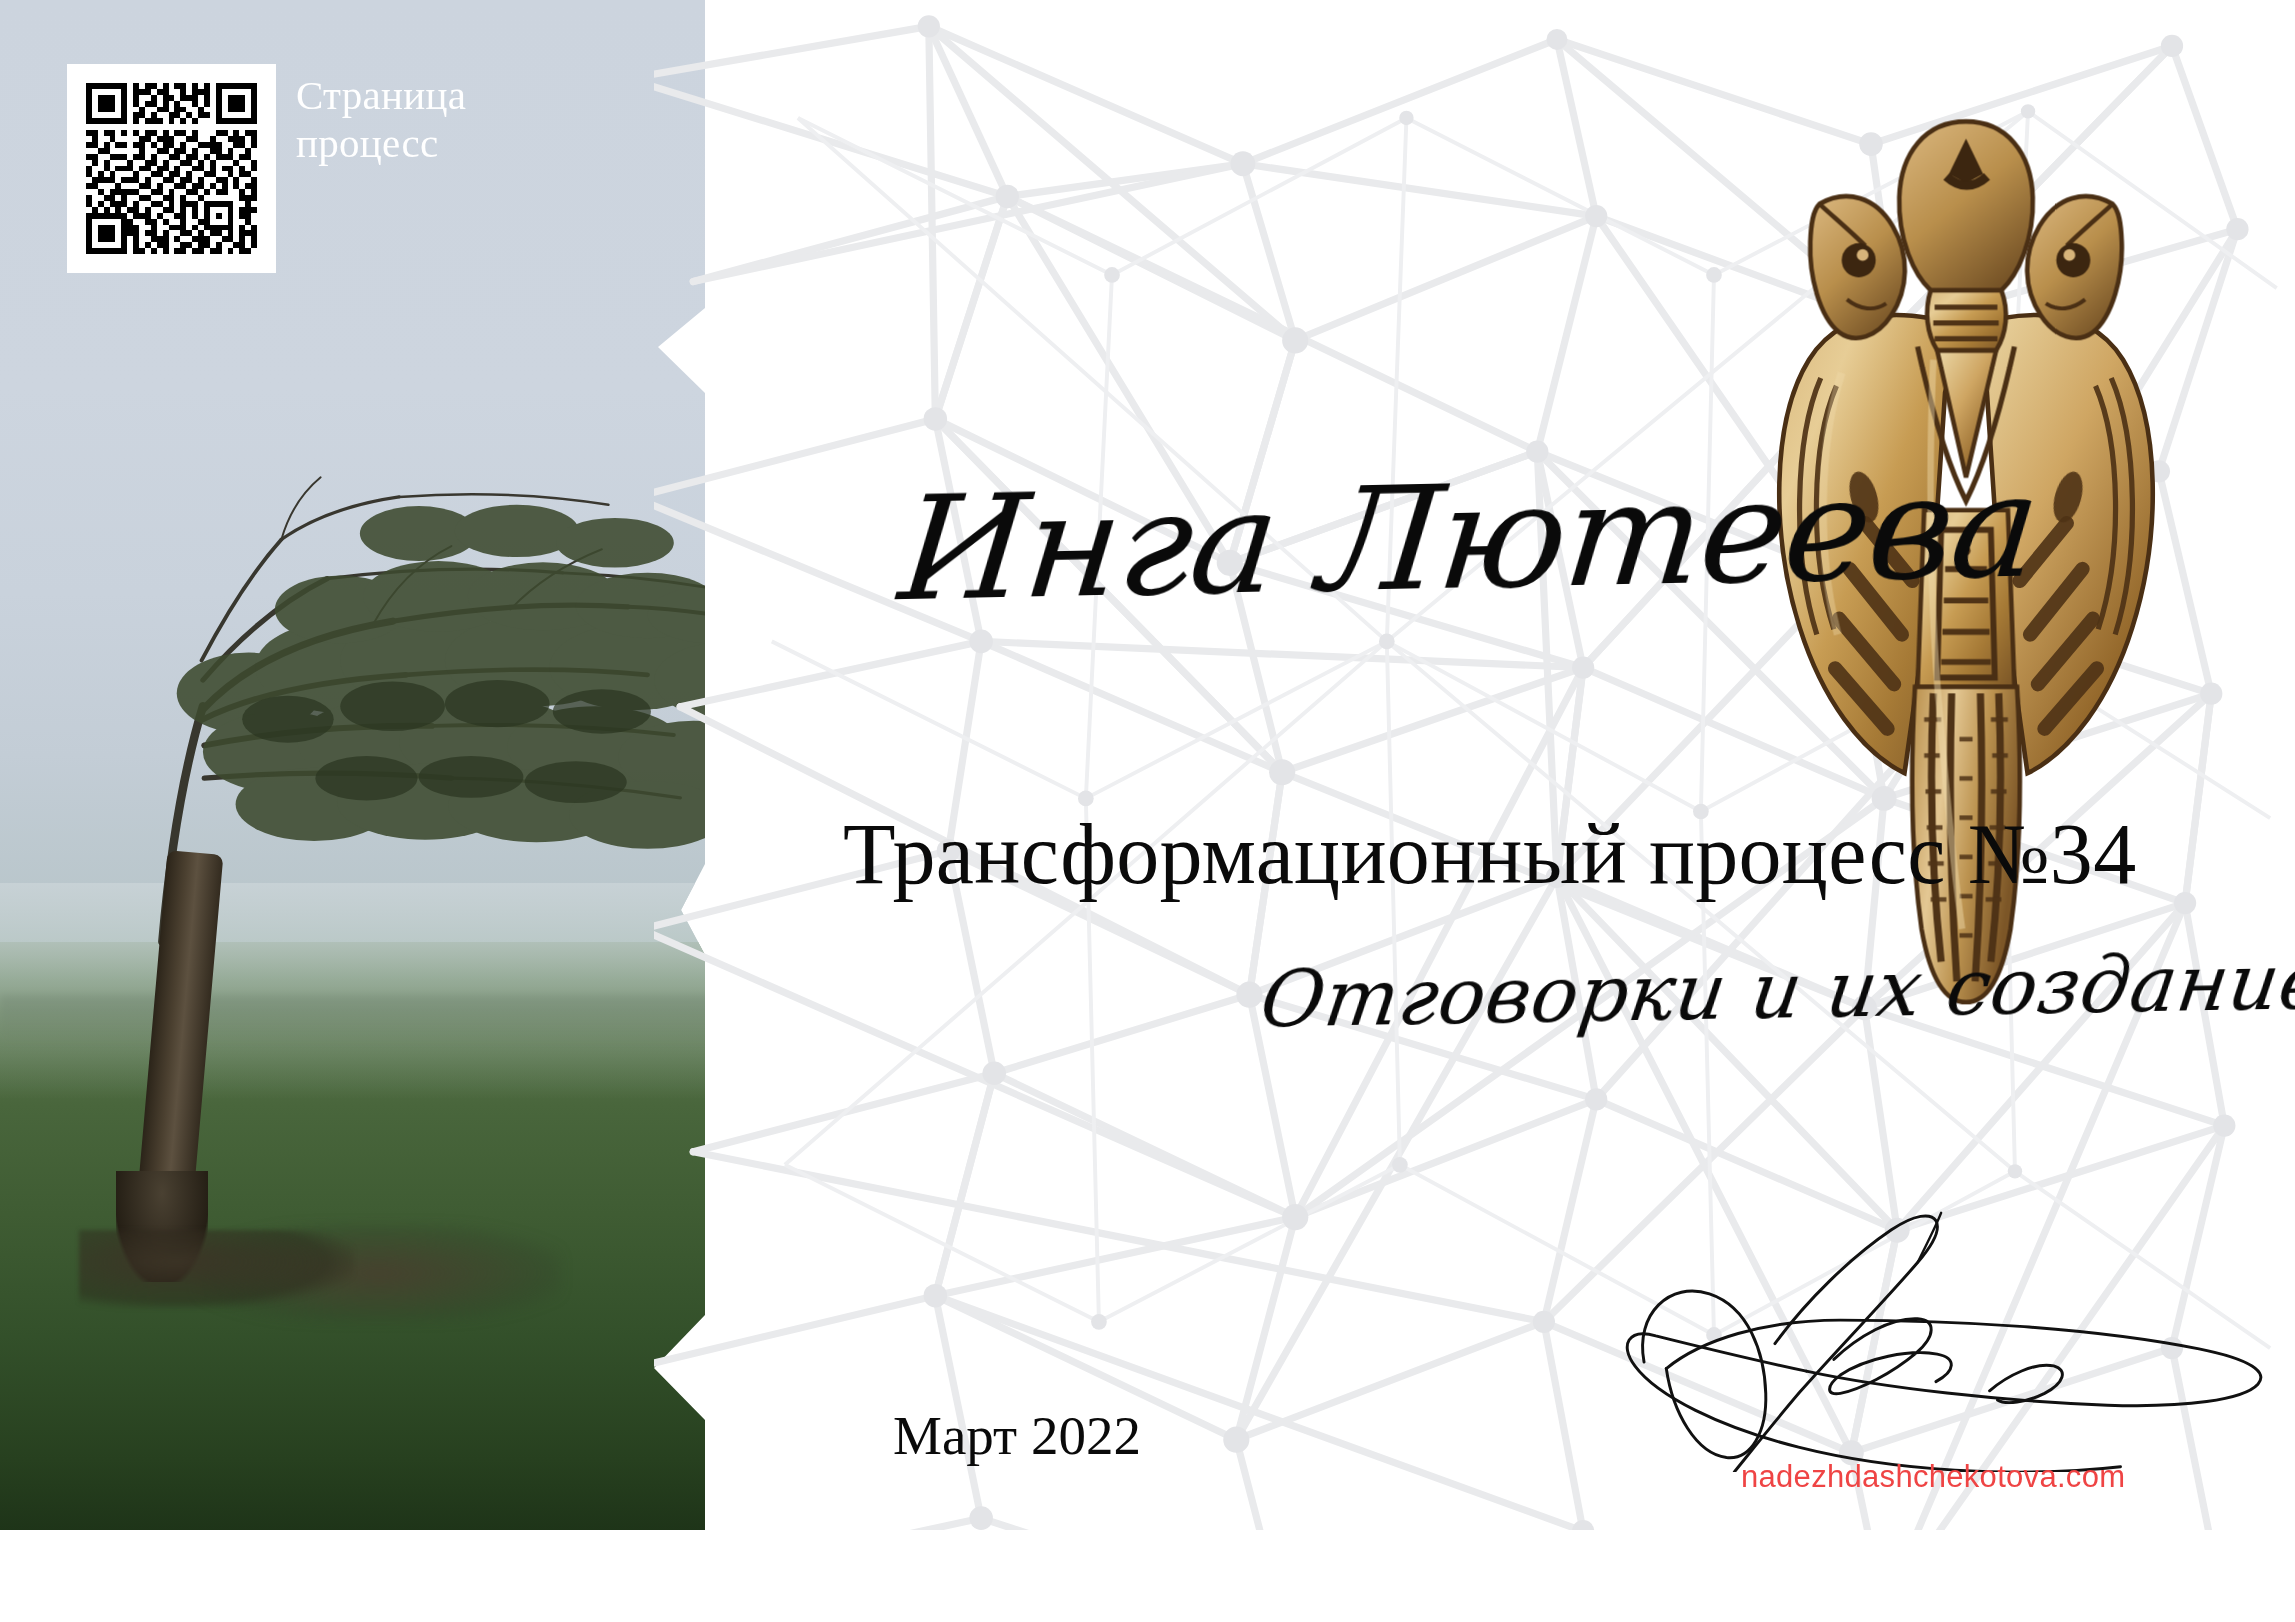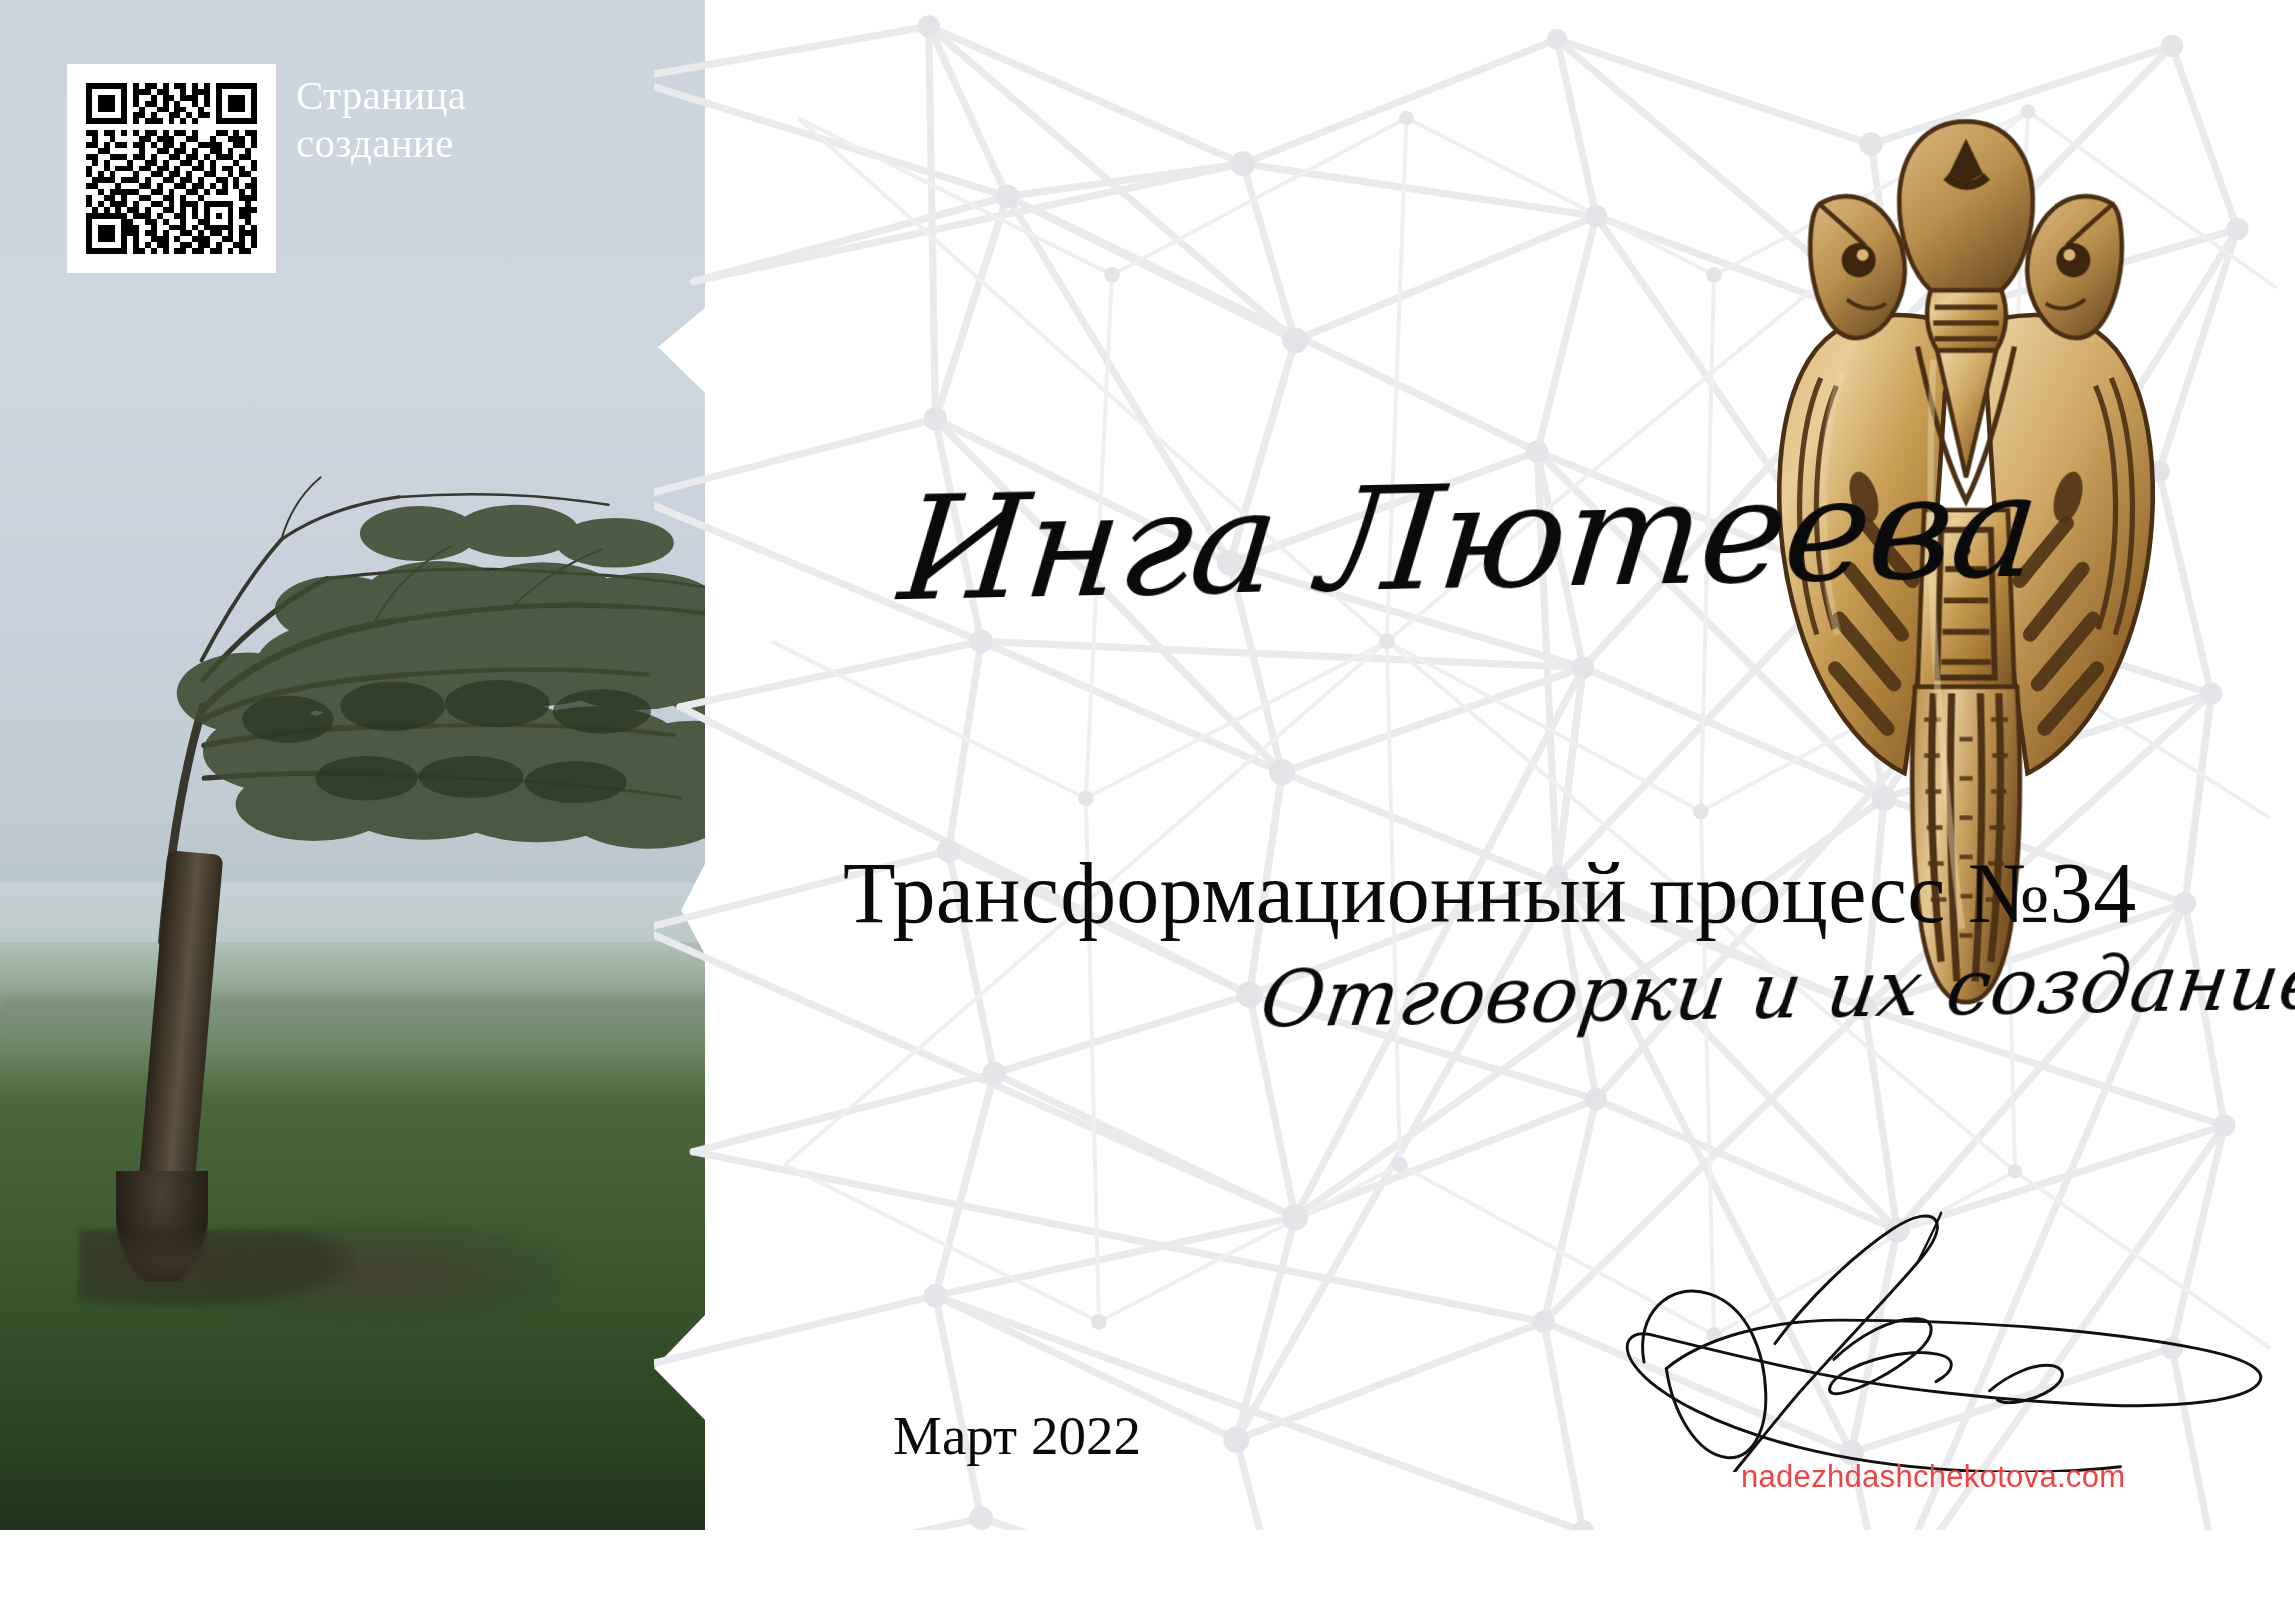--- a/index.html
+++ b/index.html
@@ -50,21 +50,21 @@
   .netbg svg{display:block;}
 
   
   .title{position:absolute;left:1158px;top:216px;font-size:196px;line-height:1;
       color:#0a0a0a;font-family:"Liberation Serif", serif;letter-spacing:0.7px;}
   .name{position:absolute;left:903px;top:465px;font-size:144px;line-height:1;
       color:#0a0a0a;font-family:"DejaVu Serif", serif;
       font-style:italic;font-weight:400;letter-spacing:-1.3px;
       transform:skewX(-7deg) rotate(-1.2deg);}
   .process{position:absolute;left:843px;top:811px;font-size:86px;line-height:1;
-      color:#0a0a0a;font-family:"Liberation Serif", serif;letter-spacing:0.3px;white-space:nowrap;margin-top:39px;}
+      color:#0a0a0a;font-family:"Liberation Serif", serif;letter-spacing:0.3px;white-space:nowrap;}
   .subtitle{position:absolute;left:1263px;top:952px;font-size:77px;line-height:1;
       color:#0a0a0a;font-family:"DejaVu Serif", serif;font-style:italic;
       letter-spacing:0.7px;white-space:nowrap;transform:skewX(-9deg) rotate(-1deg);}
   .date{position:absolute;left:893px;top:1408px;font-size:55px;line-height:1;
       color:#0a0a0a;font-family:"Liberation Serif", serif;}
 
   
   .signature{position:absolute;left:1610px;top:1197px;width:661px;height:275px;}
   .signature svg{display:block;}
   .sig-name{position:absolute;left:1741px;top:1400px;width:497px;text-align:center;
@@ -398,21 +398,21 @@
         <rect x="18" y="28" width="2" height="1"></rect>
           <rect x="21" y="28" width="1" height="1"></rect>
         <rect x="24" y="28" width="1" height="1"></rect>
           <rect x="26" y="28" width="2" height="1"></rect>
       </g>
     </svg>
   </div>
 
   <div class="qr-label">
     <div>Страница</div>
-    <div>создание</div>
+    <div>процесс</div>
   </div>
 
   <div class="netbg">
     <svg width="1641" height="1623" viewBox="0 0 2508 2480">
       <g stroke="#e9eaec" fill="none" stroke-width="11" stroke-linecap="round">
         <path d="M-40 120 L420 40 L900 250 L1380 60 L1860 220 L2320 70"></path>
         <path d="M60 430 L540 300 L980 520 L1440 330 L1900 500 L2420 350"></path>
         <path d="M-30 760 L430 640 L880 860 L1350 690 L1820 880 L2300 720"></path>
         <path d="M40 1080 L500 980 L960 1180 L1420 1020 L1880 1220 L2380 1060"></path>
         <path d="M-20 1420 L450 1300 L910 1520 L1380 1340 L1850 1540 L2340 1380"></path>

